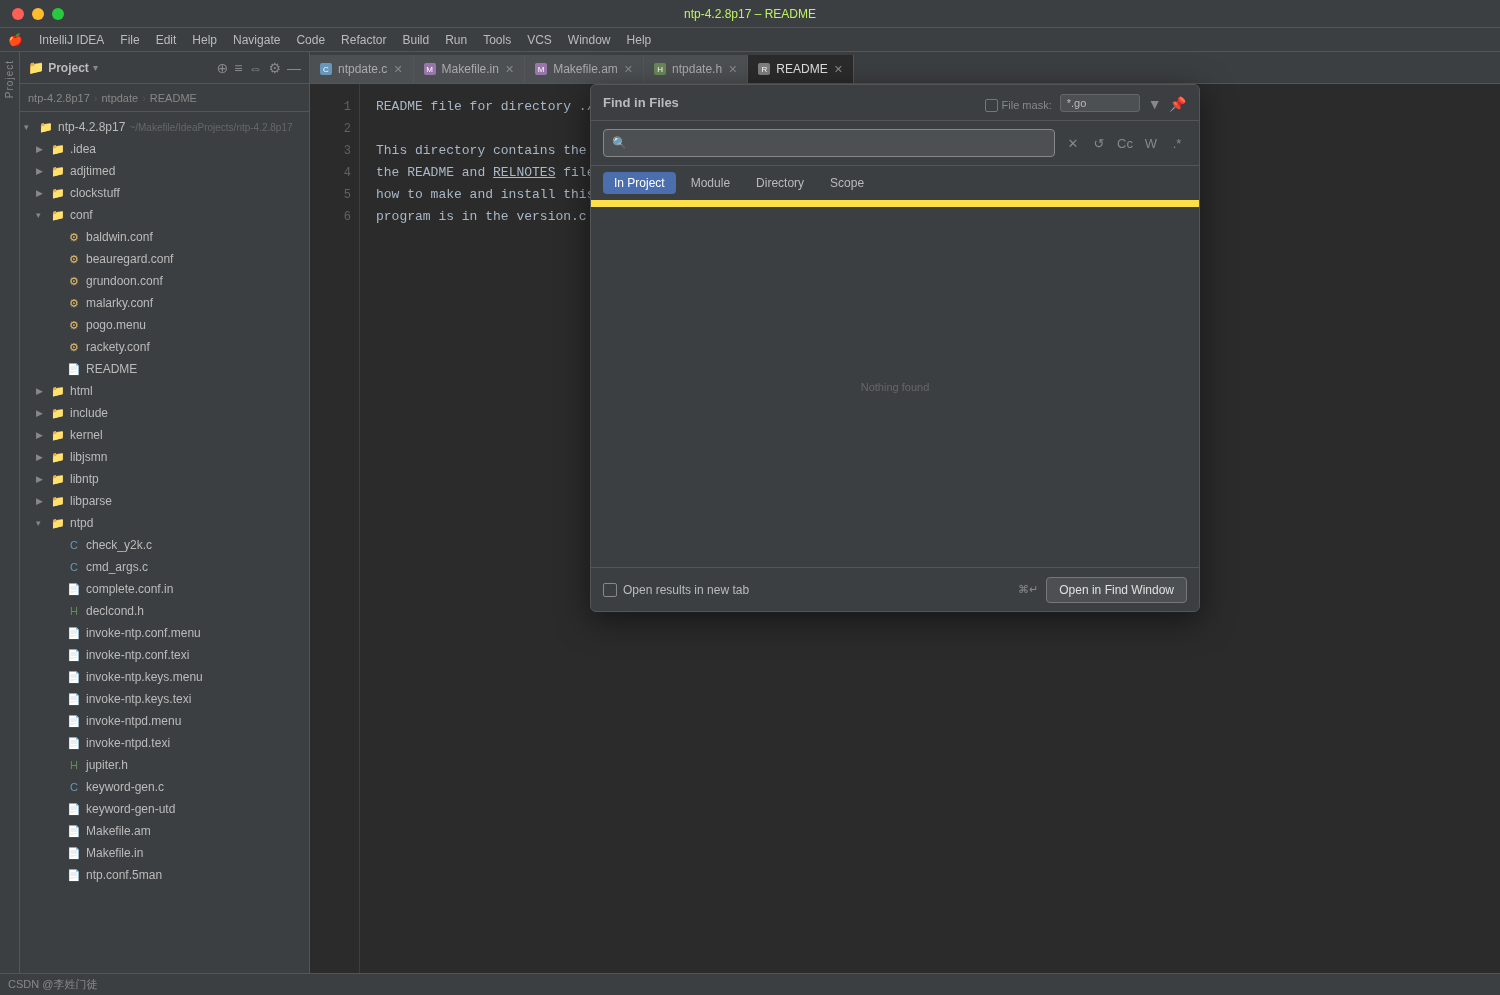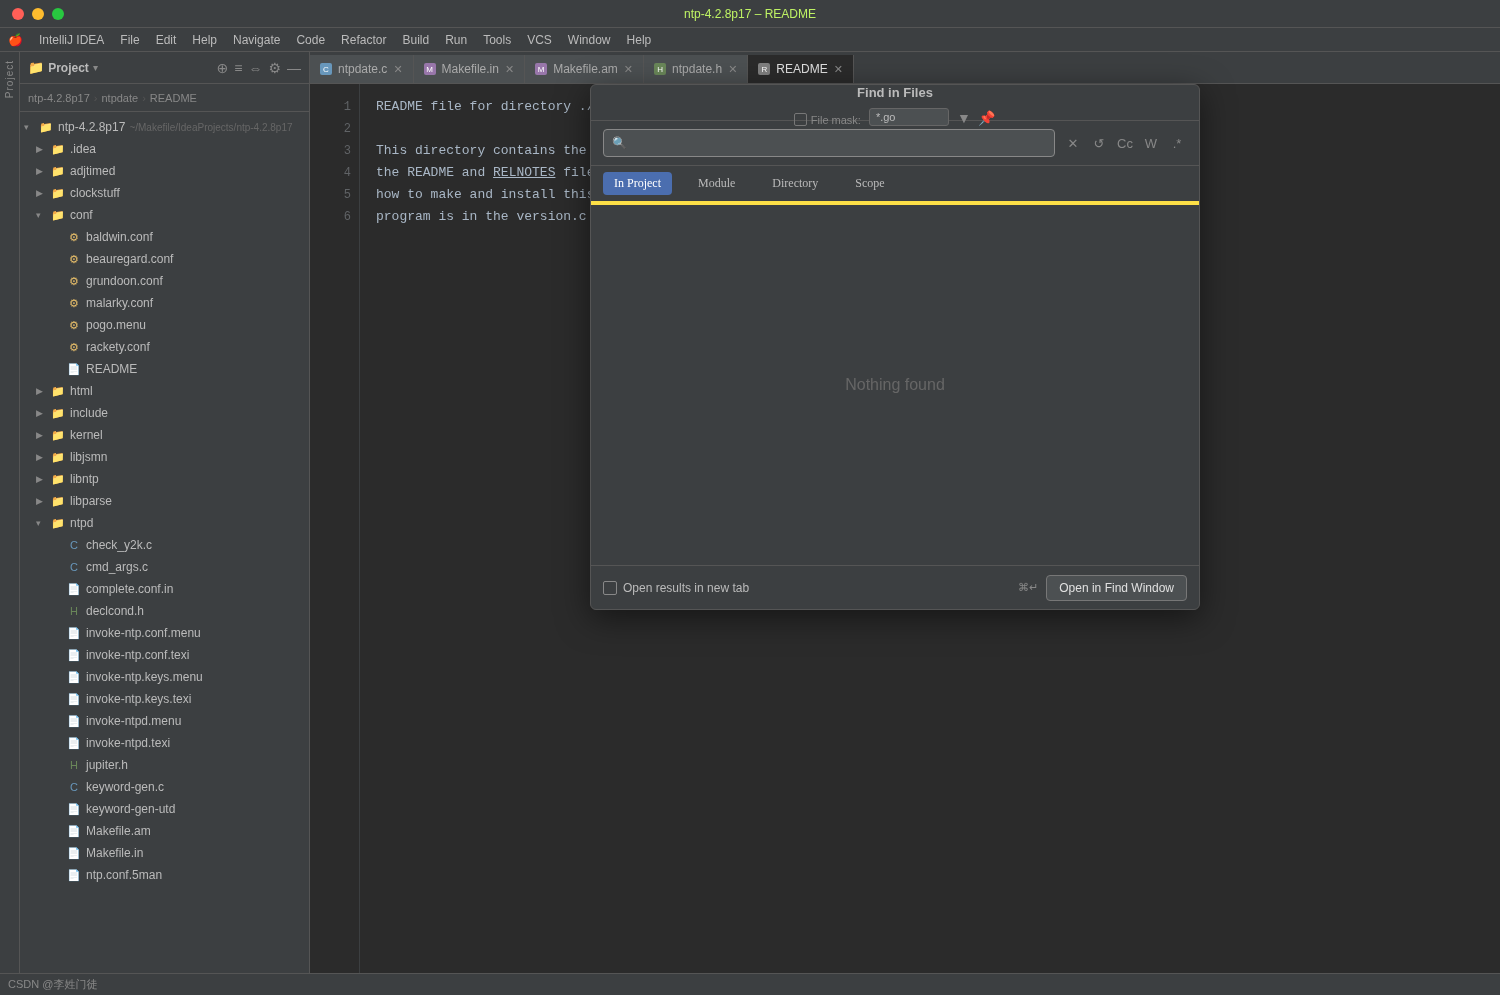--- a/index.html
+++ b/index.html
@@ -264,21 +264,20 @@
       box-shadow: 0 8px 32px rgba(0,0,0,0.5);
       z-index: 100;
     }
     .find-dialog-header {
       height: 36px;
       display: flex;
       align-items: center;
       padding: 0 12px;
       border-bottom: 1px solid #555;
       gap: 8px;
-      flex-direction: column;
     }
     .find-dialog-title {
       font-size: 13px;
       color: #bbb;
       font-weight: 600;
       flex: 1;
     }
     .find-dialog-controls {
       display: flex;
       align-items: flex-end;
@@ -351,23 +350,22 @@
       cursor: pointer;
       display: flex;
       align-items: center;
       justify-content: center;
     }
 
     
     .scope-tabs {
       display: flex;
       padding: 6px 12px;
-      gap: 15px;
-      border-bottom: 4px solid #fde047;
-      font-family: Liberation Serif, serif;
+      gap: 4px;
+      border-bottom: 7px solid #fde047;
     }
     .scope-tab {
       padding: 3px 10px;
       border-radius: 4px;
       font-size: 12px;
       cursor: pointer;
       color: #bbb;
       border: 1px solid transparent;
     }
     .scope-tab.active {
@@ -375,21 +373,21 @@
       color: #fff;
     }
 
     
     .results-area {
       min-height: 360px;
       display: flex;
       align-items: center;
       justify-content: center;
       color: #666;
-      font-size: 16px;
+      font-size: 11px;
     }
 
     
     .find-dialog-footer {
       height: 44px;
       display: flex;
       align-items: center;
       padding: 0 12px;
       border-top: 1px solid #555;
       gap: 8px;

